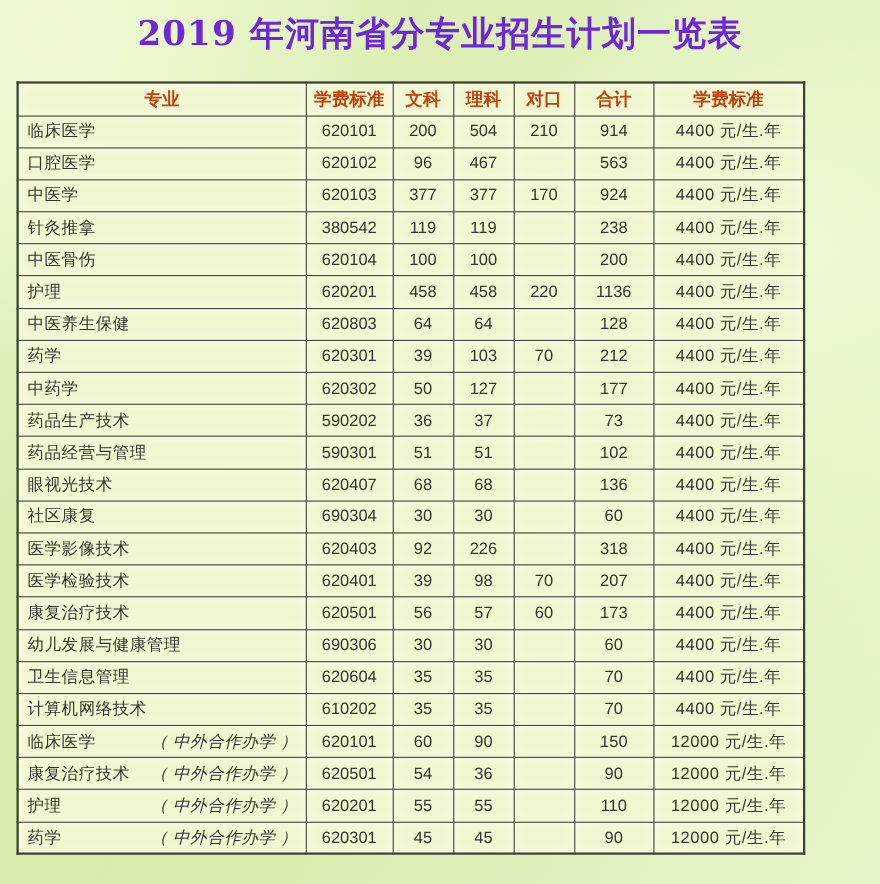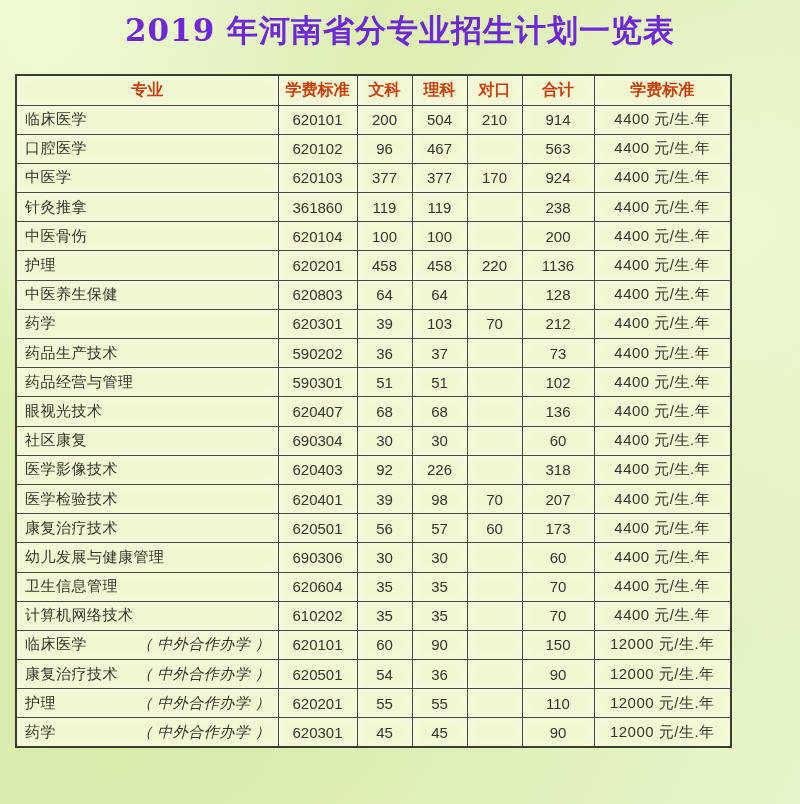--- a/index.html
+++ b/index.html
@@ -138,21 +138,21 @@
           <td>170</td>
           <td>924</td>
           <td class="tuition-cell">4400 元/生.年</td>
         </tr>
         <tr>
           <td class="major-cell">
             <div class="major-wrap">
               <span class="major-name">针灸推拿</span>
             </div>
           </td>
-          <td>361860</td>
+          <td>380542</td>
           <td>119</td>
           <td>119</td>
           <td></td>
           <td>238</td>
           <td class="tuition-cell">4400 元/生.年</td>
         </tr>
         <tr>
           <td class="major-cell">
             <div class="major-wrap">
               <span class="major-name">中医骨伤</span>
@@ -200,20 +200,33 @@
           <td>620301</td>
           <td>39</td>
           <td>103</td>
           <td>70</td>
           <td>212</td>
           <td class="tuition-cell">4400 元/生.年</td>
         </tr>
         <tr>
           <td class="major-cell">
             <div class="major-wrap">
+              <span class="major-name">中药学</span>
+            </div>
+          </td>
+          <td>620302</td>
+          <td>50</td>
+          <td>127</td>
+          <td></td>
+          <td>177</td>
+          <td class="tuition-cell">4400 元/生.年</td>
+        </tr>
+        <tr>
+          <td class="major-cell">
+            <div class="major-wrap">
               <span class="major-name">药品生产技术</span>
             </div>
           </td>
           <td>590202</td>
           <td>36</td>
           <td>37</td>
           <td></td>
           <td>73</td>
           <td class="tuition-cell">4400 元/生.年</td>
         </tr>

